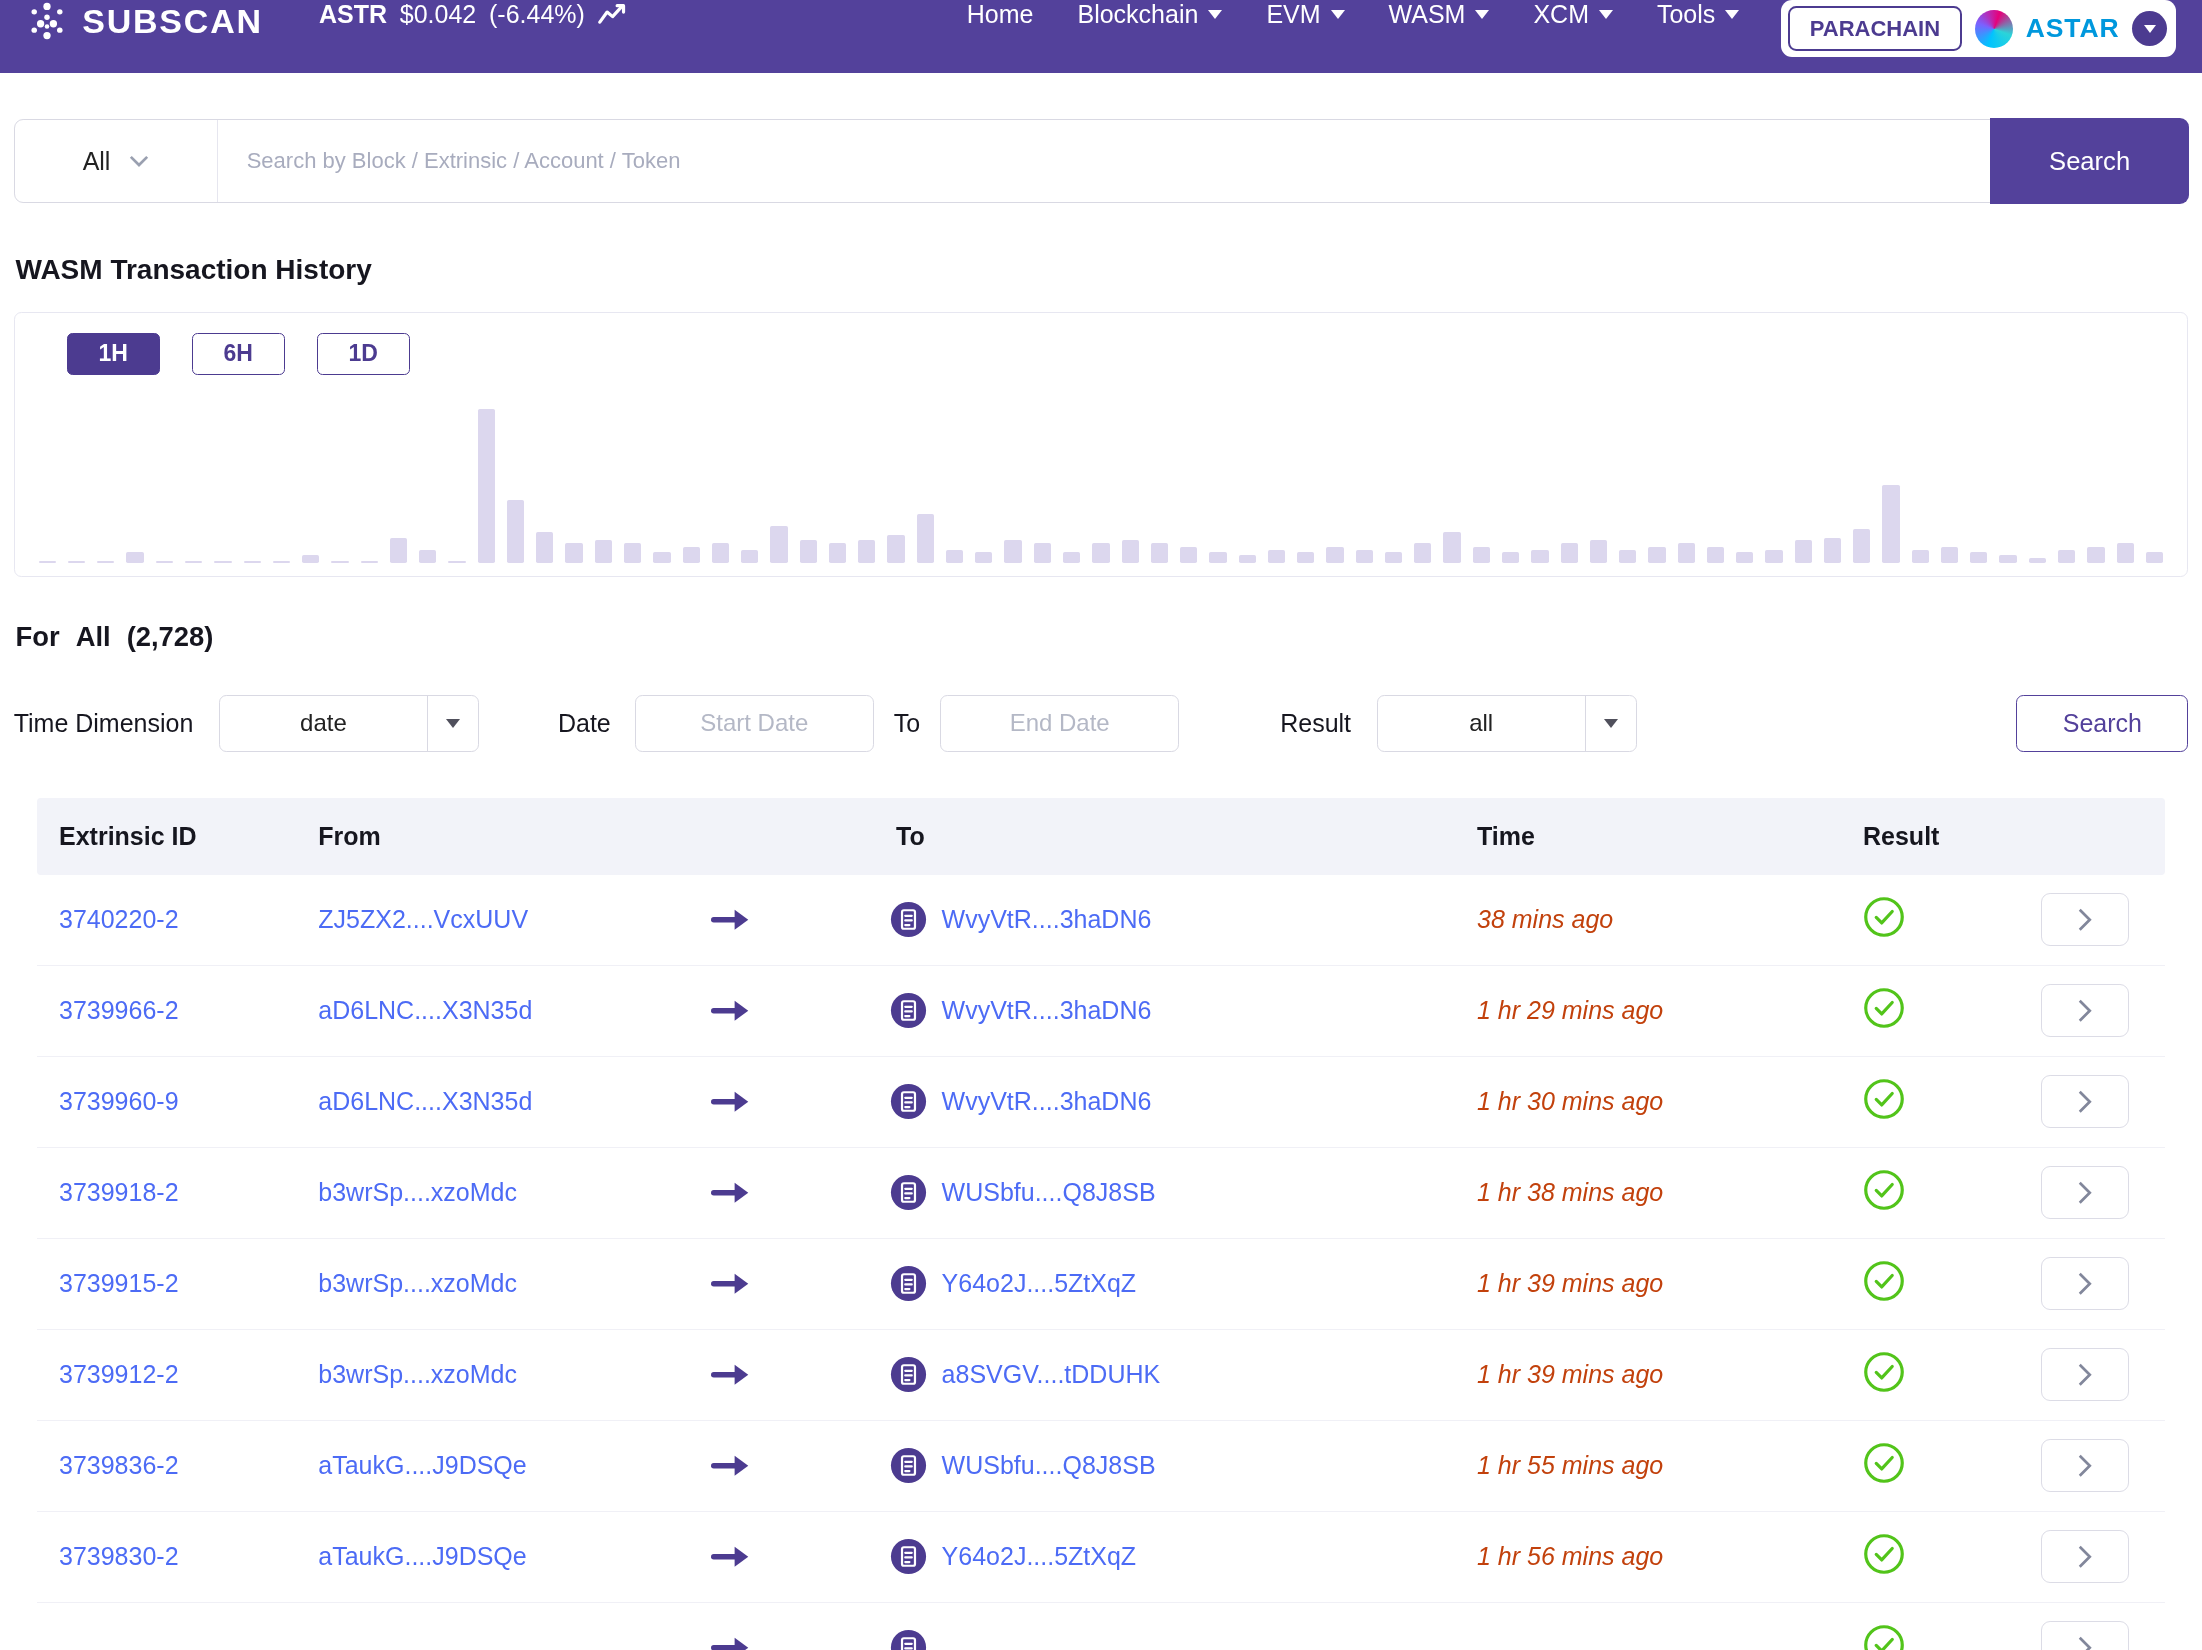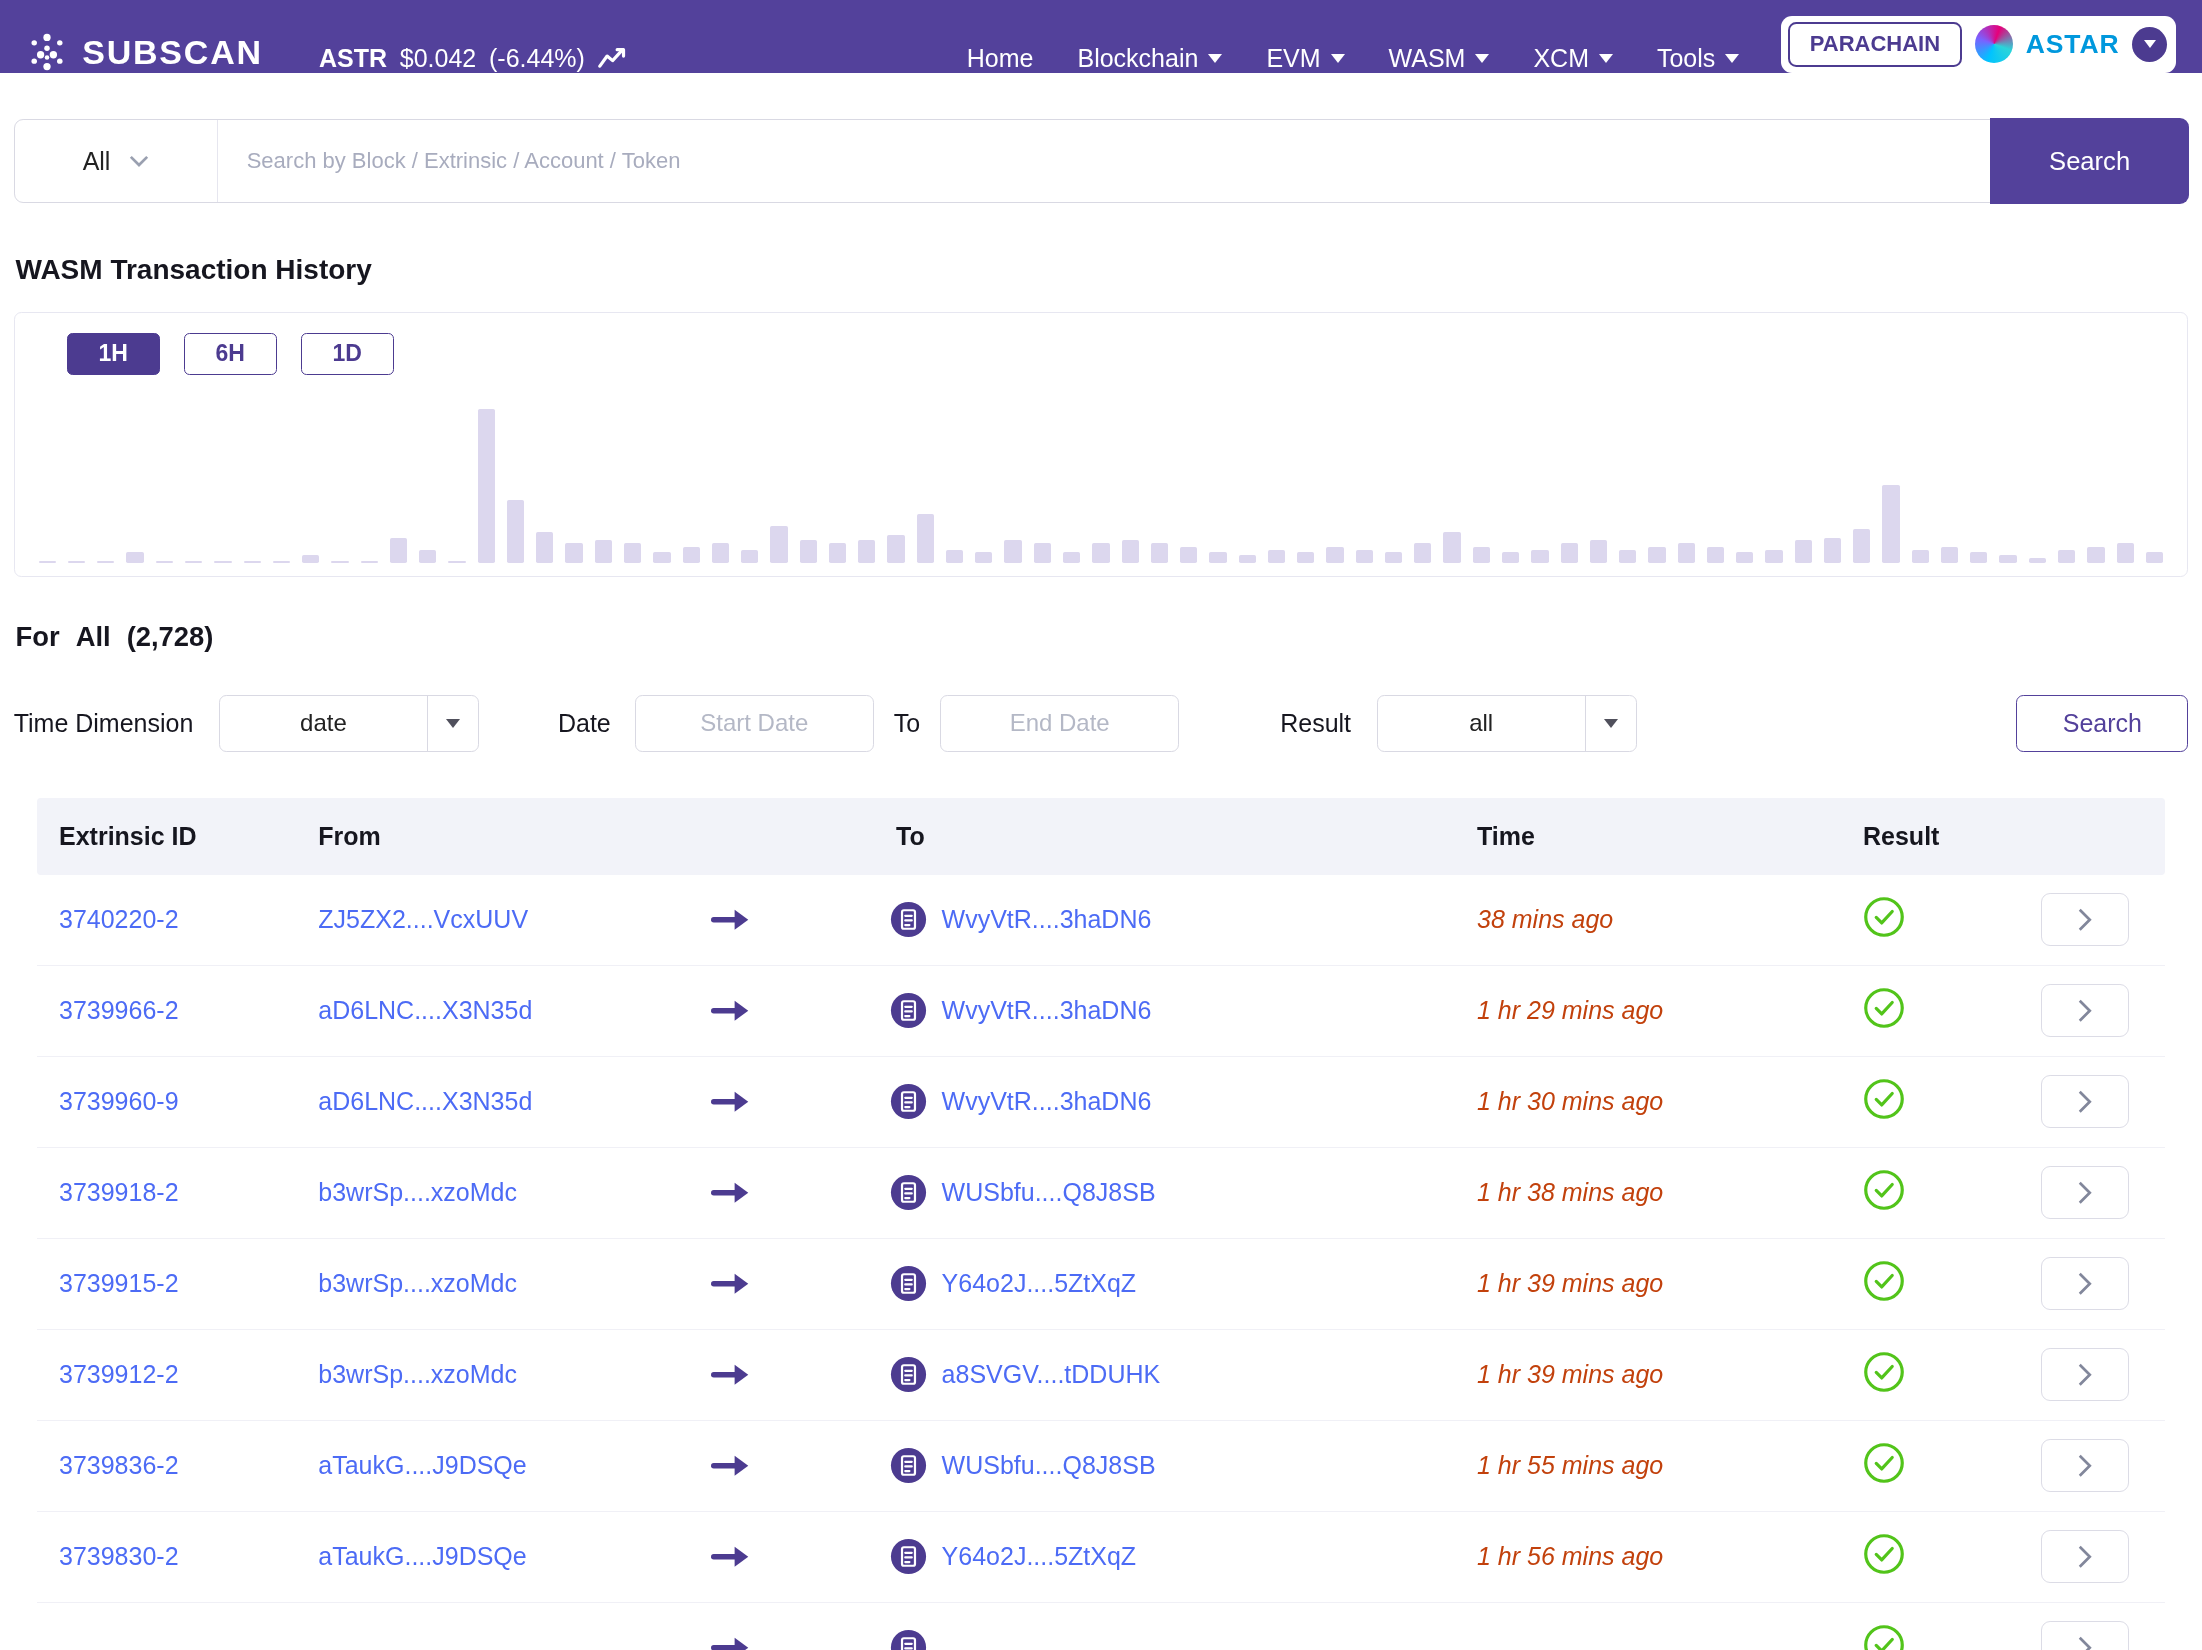--- a/index.html
+++ b/index.html
@@ -3,21 +3,21 @@
 <meta charset="utf-8">
 <style>
   * { box-sizing: border-box; }
   html,body { margin:0; padding:0; }
   body {
     width:2202px; height:1650px; overflow:hidden;
     background:#ffffff; color:#16161f;
     font-family:"Liberation Sans","DejaVu Sans",sans-serif;
   }
   
-  .topbar{height:73px;background:#53419b;display:flex;align-items:flex-end;padding:0 25.6px;color:#fff;}
+  .topbar{height:73px;background:#53419b;display:flex;align-items:flex-start;padding:0 25.6px;color:#fff;}
   .brand{display:flex;align-items:center;gap:14.6px;font-size:34px;font-weight:700;letter-spacing:1.8px;cursor:pointer;}
   .token{display:flex;align-items:center;gap:12.8px;margin-left:56px;font-size:25px;}
   .token .sym{font-weight:700;}
   .main-nav{margin-left:auto;display:flex;align-items:center;gap:44px;font-size:25px;}
   .nav-item{display:flex;align-items:center;gap:10px;cursor:pointer;white-space:nowrap;}
   .caret{width:0;height:0;border-left:7.3px solid transparent;border-right:7.3px solid transparent;border-top:9.1px solid #fff;display:inline-block;}
   .network-pill{margin-left:42px;display:flex;align-items:center;gap:12.8px;background:#fff;border-radius:11px;padding:6.4px 9.1px 6.4px 6.4px;}
   .parachain-btn{border:2.7px solid #4c3b90;color:#4c3b90;font-weight:700;font-size:22px;padding:7.3px 20px;border-radius:8.2px;background:#fff;cursor:pointer;font-family:inherit;}
   .astar-logo{width:38px;height:38px;border-radius:50%;background:conic-gradient(from 200deg,#00c3ff,#7b61ff,#e6007a,#2bd4d9,#00c3ff);}
   .astar-name{font-size:26.5px;font-weight:700;color:#0098dd;letter-spacing:0.9px;}
@@ -26,21 +26,21 @@
   
   .search-row{margin:46px 13.7px 0;}
   .search-bar{display:flex;height:84px;border:1.8px solid #d9d9e3;border-radius:9.1px;background:#fff;}
   .scope{width:203px;display:flex;align-items:center;justify-content:center;gap:18.3px;font-size:25px;color:#222;border-right:1.8px solid #e6e6ef;cursor:pointer;}
   .search-input{flex:1;border:none;outline:none;font-size:22px;padding:0 29px;color:#222;background:transparent;font-family:inherit;}
   .search-input::placeholder{color:#a8acbe;}
   .search-btn{flex:0 0 199px;margin:-1.8px -1.8px -1.8px 0;border:none;border-radius:0 9.1px 9.1px 0;background:#53419b;color:#fff;font-size:25.6px;cursor:pointer;font-family:inherit;}
   
   .page-title{margin:51px 0 0 15.5px;font-size:28px;font-weight:700;color:#16161f;}
   .chart-card{margin:25.6px 13.7px 0;border:1.8px solid #e7e7f1;border-radius:7.3px;padding:20px 24px 12.8px;}
-  .range-pills{display:flex;gap:24px;padding-left:28px;}
+  .range-pills{display:flex;gap:32px;padding-left:28px;}
   .pill{min-width:93px;height:42px;display:flex;align-items:center;justify-content:center;font-size:23px;font-weight:600;border-radius:5.5px;border:1.8px solid #4c3b90;color:#4c3b90;background:#fff;cursor:pointer;}
   .pill.selected{background:#4c3b90;color:#fff;}
   .bars{margin-top:14.6px;height:174px;display:flex;align-items:flex-end;gap:12px;}
   .bar{flex:1;background:#dcd7ee;border-radius:1.8px;}
   
   .summary{margin:44px 0 0 15.5px;display:flex;gap:16px;font-size:27.4px;font-weight:700;color:#16161f;}
   .filter-row{margin:42px 13.7px 0;display:flex;align-items:center;font-size:25px;color:#16161f;}
   .fl-label{white-space:nowrap;}
   .combo{display:flex;align-items:stretch;height:57px;border:1.8px solid #d9d9e3;border-radius:7.3px;background:#fff;cursor:pointer;margin-left:25.6px;}
   .combo-value{width:207px;display:flex;align-items:center;justify-content:center;font-size:24px;color:#222;}

